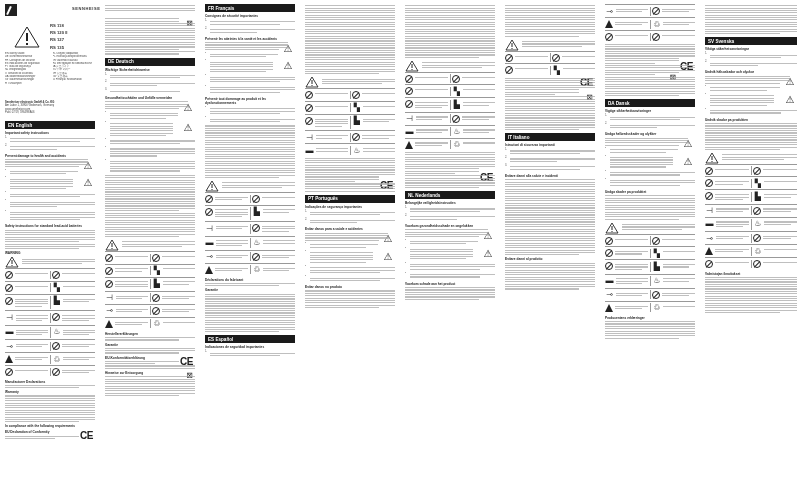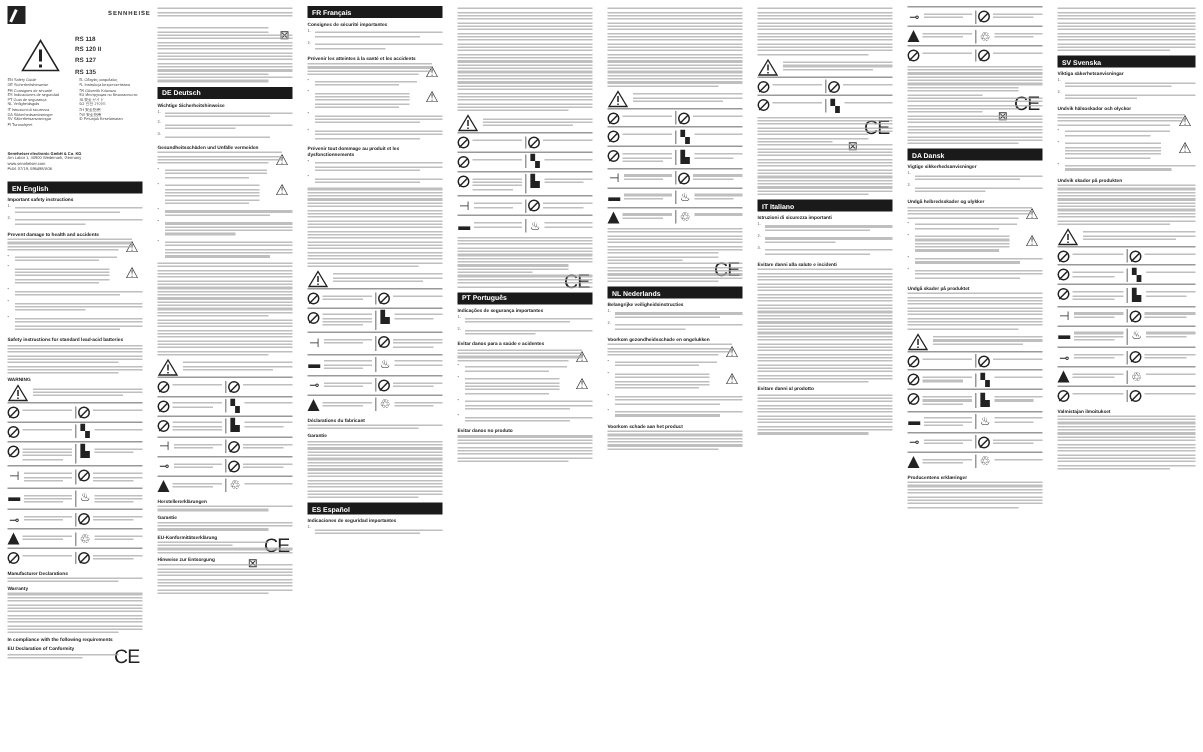--- a/index.html
+++ b/index.html
@@ -17,21 +17,21 @@
 .num .lines{flex:1}
 .iconrow{display:flex;border-top:0.6px solid #999;padding:1.5px 0;gap:2px}
 .iconrow .cell{flex:1;display:flex;gap:2px;align-items:flex-start}
 .iconrow .cell .g{width:9px;height:9px;flex:none;font-size:8px;line-height:9px;text-align:center;color:#222}
 .iconrow .cell .lines{flex:1}
 .iconrow .sep{width:0.6px;background:#999}
 .circ{width:8px;height:8px;border:1.2px solid #222;border-radius:50%;position:relative;margin-top:0.5px}
 .circ:after{content:"";position:absolute;left:-1px;right:-1px;top:3px;height:1px;background:#222;transform:rotate(-45deg)}
 .tri-sm{width:0;height:0;border-left:4.5px solid transparent;border-right:4.5px solid transparent;border-bottom:8px solid #222;position:relative;margin-top:0.5px}
 .side-ic{float:right;width:14px;height:12px;margin:1px 0 1px 3px;font-size:10px;line-height:12px;text-align:center;color:#333}
-.ce{font-size:13px;font-weight:normal;float:right;margin:1px 2px;color:#222;letter-spacing:-0.5px}
+.ce{font-size:10px;font-weight:bold;float:right;margin:1px 2px;color:#222;letter-spacing:-0.5px}
 .bin{float:right;font-size:8px;margin:1px 2px;color:#333}
 .logo-box{position:absolute;left:5px;top:4px;width:12px;height:12px;background:#222}
 .logo-box:after{content:"";position:absolute;left:3px;top:2px;width:2px;height:9px;background:#fff;transform:rotate(25deg)}
 .brand{position:absolute;left:72px;top:6px;font-size:4px;font-weight:bold;letter-spacing:.6px;color:#333}
 .bigtri{position:absolute;left:14px;top:26px}
 .models{position:absolute;left:50px;top:22px;font-size:4.2px;font-weight:bold;line-height:7.2px;color:#333}
 .langs{position:absolute;left:5px;top:52px;width:92px;display:grid;grid-template-columns:1fr 1fr;column-gap:3px}
 .langs span{font-size:2.6px;line-height:3.3px;color:#444;white-space:nowrap;overflow:hidden}
 .addr{position:absolute;left:5px;top:101px;width:90px}
 .addr .a{font-size:2.7px;line-height:3.4px;color:#444}

